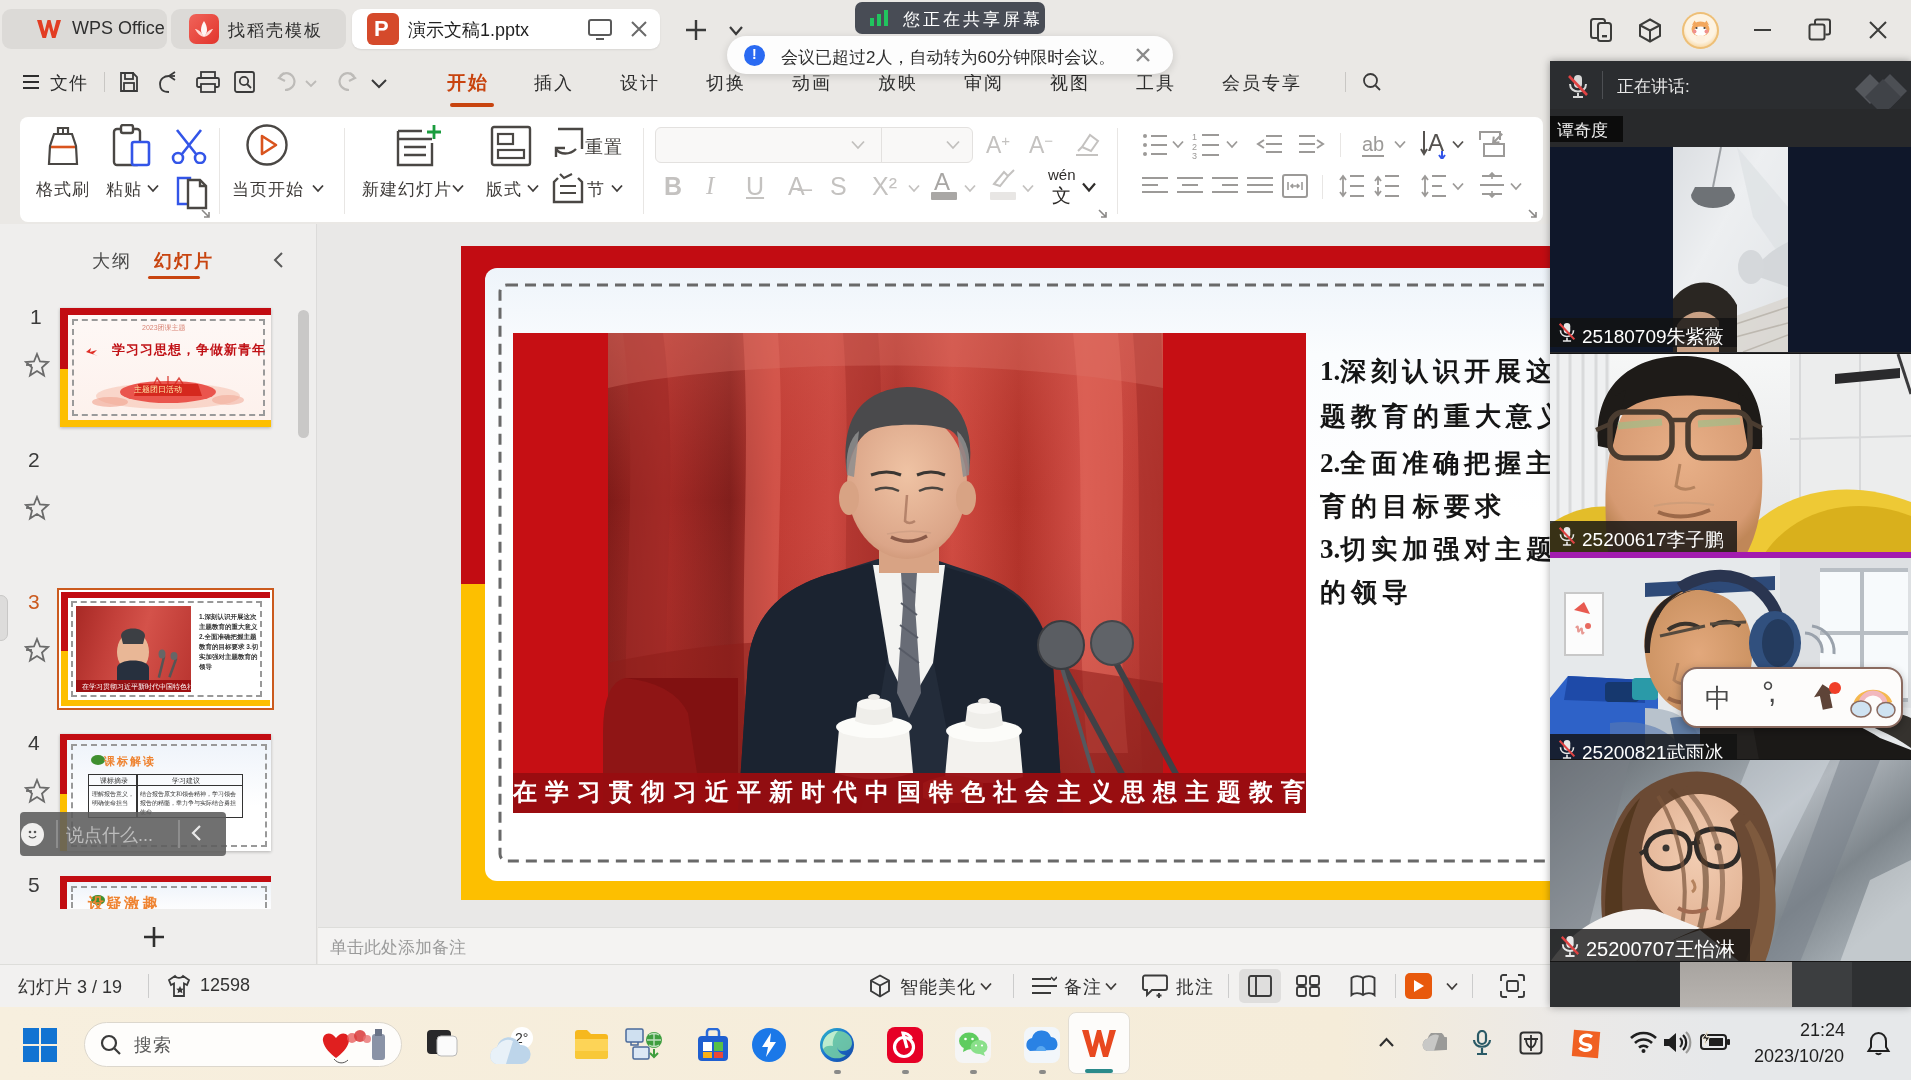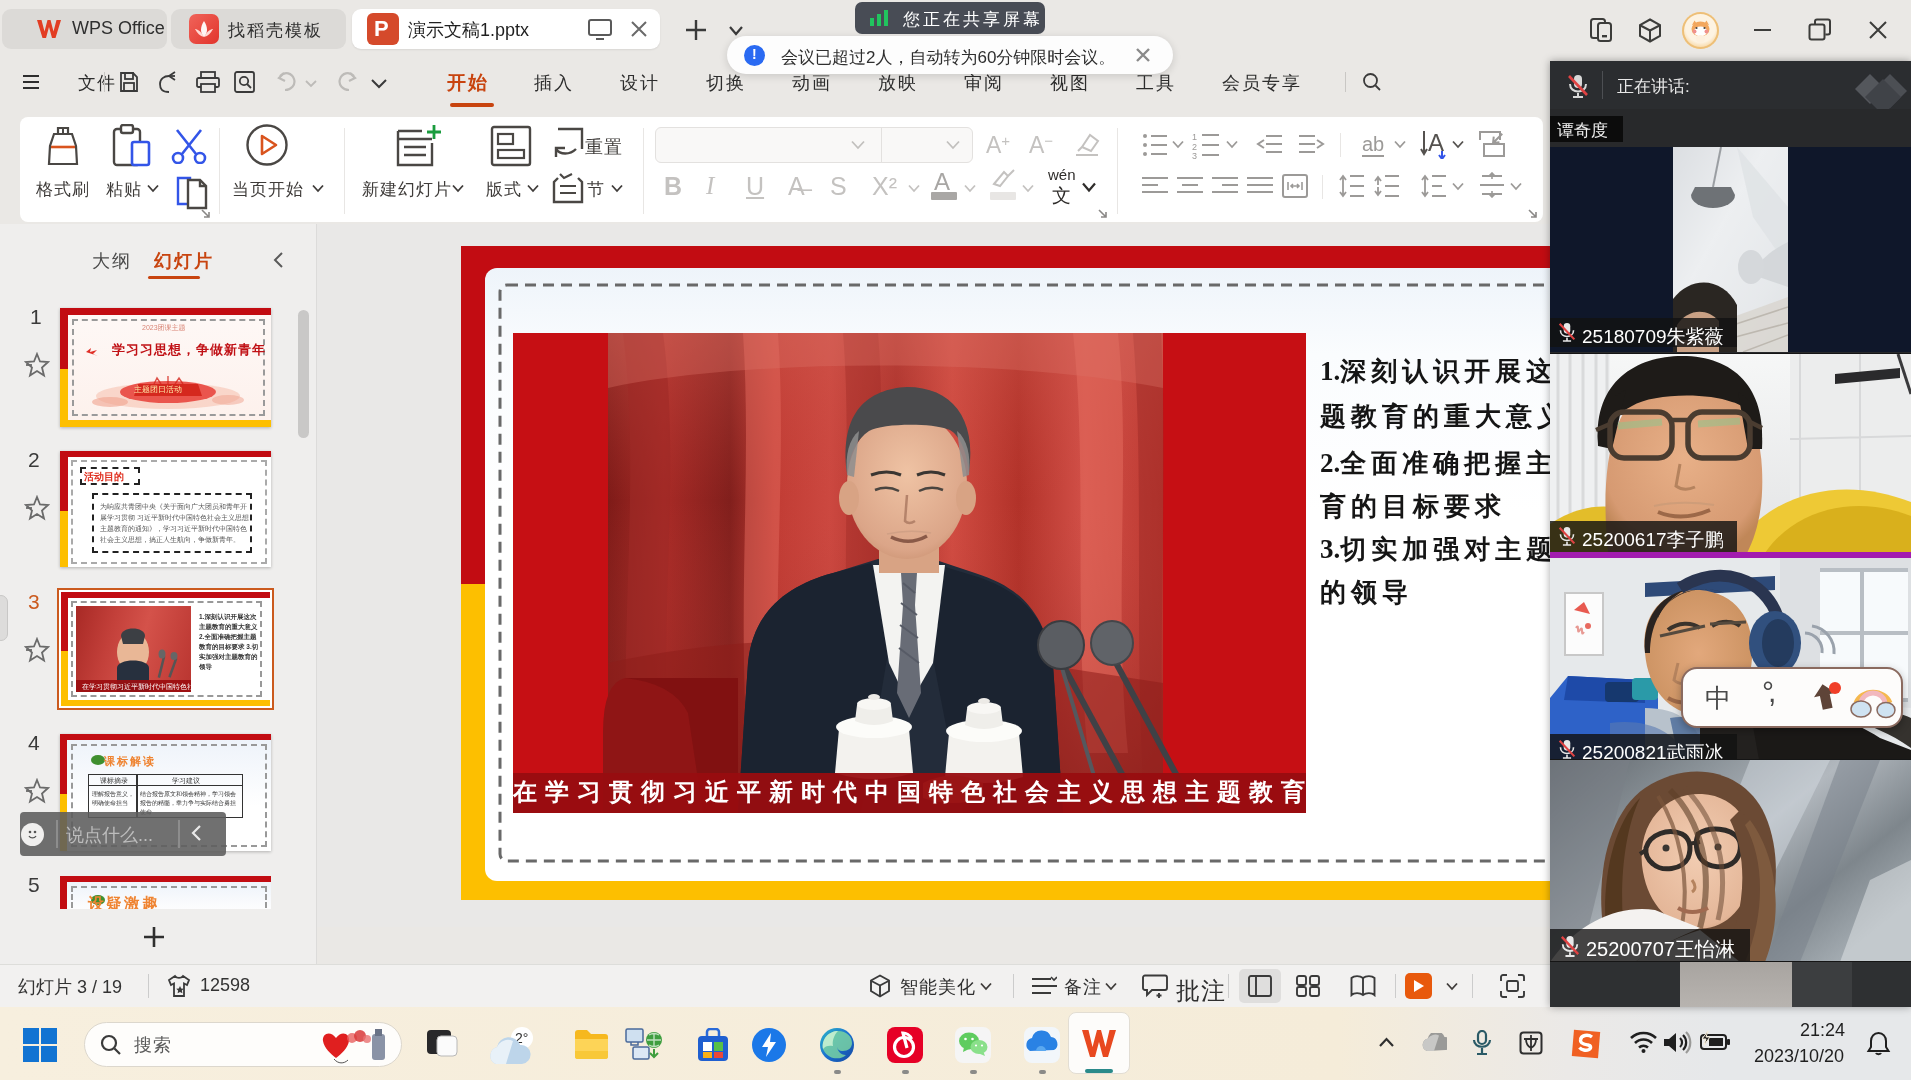--- a/index.html
+++ b/index.html
@@ -90,21 +90,21 @@
     <path d="M7 6 L7 3.5 A2 2 0 0 1 9 1.5 L20 1.5 A2 2 0 0 1 22 3.5 L22 14.5 A2 2 0 0 1 20 16.5 L17.3 16.5" fill="none" stroke="#3c3c3a" stroke-width="2"></path>
   </svg>
   <svg class="abs" style="left:1868px;top:20px;" width="20" height="20" viewBox="0 0 20 20">
     <path d="M2 2 L18 18 M18 2 L2 18" stroke="#3c3c3a" stroke-width="2"></path>
   </svg>
 
   <div class="abs" id="menurow" style="left:0;top:52px;width:1911px;height:60px;background:#eae8e5;"></div>
   <svg class="abs" style="left:22px;top:74px;" width="18" height="16" viewBox="0 0 18 16">
     <path d="M1 2 L17 2 M1 8 L17 8 M1 14 L17 14" stroke="#2d2d2d" stroke-width="2"></path>
   </svg>
-  <div class="abs tx" style="left:50px;top:71px;font-size:18px;color:#2d2d2d;letter-spacing:1px;margin-left:28px;">文件</div>
+  <div class="abs tx" style="left:50px;top:71px;font-size:18px;color:#2d2d2d;letter-spacing:1px;">文件</div>
   <div class="abs" style="left:104px;top:72px;width:1px;height:20px;background:#c9c7c4;"></div>
 
   <svg class="abs" style="left:118px;top:71px;" width="22" height="22" viewBox="0 0 22 22">
     <path d="M3 2 L15 2 L19 6 L19 20 L3 20 Z" fill="none" stroke="#3a3a3a" stroke-width="1.8"></path>
     <rect x="7" y="2" width="8" height="6" fill="none" stroke="#3a3a3a" stroke-width="1.8"></rect>
     <rect x="6" y="12" width="10" height="8" fill="none" stroke="#3a3a3a" stroke-width="1.8"></rect>
   </svg>
   <svg class="abs" style="left:158px;top:71px;" width="22" height="22" viewBox="0 0 22 22">
     <path d="M11 21 C4 21 2 18 2 13 C2 8 6 5 11 5" fill="none" stroke="#3a3a3a" stroke-width="1.8"></path>
     <path d="M8 5 L14 1 M8 5 L14 9" fill="none" stroke="#3a3a3a" stroke-width="1.8" transform="translate(3,0)"></path>
@@ -418,31 +418,20 @@
       <ellipse cx="88" cy="30" rx="72" ry="13" fill="#f6b9a5" opacity=".5"></ellipse>
       <ellipse cx="88" cy="26" rx="48" ry="11" fill="#e8473f" opacity=".9"></ellipse>
       <path d="M58 18 L118 18 L122 30 L54 30 Z" fill="#d5281e"></path>
       <ellipse cx="30" cy="36" rx="18" ry="5" fill="#f0a28e" opacity=".6"></ellipse>
       <ellipse cx="148" cy="34" rx="16" ry="5" fill="#f0a28e" opacity=".5"></ellipse>
       <path d="M74 18 L77 12 L81 18 M88 18 L88 10 M95 18 L99 12 L103 18" stroke="#d5281e" stroke-width="1.4" fill="none" opacity=".8"></path>
     </svg>
     <div class="abs tx" style="left:74px;top:76px;font-size:8px;color:#ffe9a8;">主题团日活动</div>
   </div>
 
-  <div class="abs" style="left:60px;top:451px;width:211px;height:116px;background:#ffffff;box-shadow:0 1px 3px rgba(0,0,0,.25);overflow:hidden;">
-    <div class="abs" style="left:0;top:0;width:8px;height:60px;background:#c20c12;"></div>
-    <div class="abs" style="left:0;top:60px;width:8px;height:56px;background:#fdbf00;"></div>
-    <div class="abs" style="left:0;top:0;width:211px;height:6px;background:#c20c12;"></div>
-    <div class="abs" style="left:8px;top:6px;width:203px;height:110px;background:#fff;"></div>
-    <div class="abs" style="left:11px;top:9px;width:196px;height:104px;border:2px dashed #aaa;"></div>
-    <div class="abs" style="left:20px;top:16px;width:60px;height:18px;border:2px dashed #222;"></div>
-    <div class="abs tx" style="left:24px;top:19px;font-size:10px;font-weight:bold;color:#e03020;">活动目的</div>
-    <div class="abs" style="left:32px;top:42px;width:160px;height:60px;border:2px dashed #222;"></div>
-    <div class="abs" style="left:40px;top:50px;width:150px;font-size:7px;line-height:11px;color:#555;">为响应共青团中央《关于面向广大团员和青年开展学习贯彻 习近平新时代中国特色社会主义思想主题教育的通知》，学习习近平新时代中国特色社会主义思想，搞正人生航向，争做新青年。</div>
-  </div>
 
   <div class="abs" style="left:57px;top:588px;width:217px;height:122px;border:2.5px solid #cb5a1e;background:#fff;"></div>
   <div class="abs" style="left:61px;top:592px;width:209px;height:114px;background:#fff;overflow:hidden;">
     <div class="abs" style="left:0;top:0;width:209px;height:114px;background:#fff;"></div>
     <div class="abs" style="left:0;top:0;width:7px;height:59px;background:#c20c12;"></div>
     <div class="abs" style="left:0;top:59px;width:7px;height:55px;background:#fdbf00;"></div>
     <div class="abs" style="left:0;top:0;width:209px;height:6px;background:#c20c12;"></div>
     <div class="abs" style="left:0;top:108px;width:209px;height:6px;background:#fdbf00;"></div>
     <div class="abs" style="left:10px;top:9px;width:191px;height:96px;border:2px dashed #999;"></div>
     <div class="abs" style="left:15px;top:14px;width:115px;height:86px;background:linear-gradient(105deg,#a82925 0%,#c3403a 30%,#d4524a 55%,#b93530 100%);"></div>
@@ -616,20 +605,23 @@
     <div class="abs" id="slidetext" style="left:859px;top:108px;width:240px;font-size:26px;color:#151515;font-weight:bold;">
       <div class="abs tx" style="left:0;top:0;"><b style="font-family:'Liberation Serif';font-size:27px;">1.</b><span style="letter-spacing:5px;">深刻认识开展这次主</span></div>
       <div class="abs tx" style="left:0;top:45px;letter-spacing:5px;">题教育的重大意义</div>
       <div class="abs tx" style="left:0;top:92px;"><b style="font-family:'Liberation Serif';font-size:27px;">2.</b><span style="letter-spacing:5px;">全面准确把握主题教</span></div>
       <div class="abs tx" style="left:0;top:135px;letter-spacing:5px;">育的目标要求</div>
       <div class="abs tx" style="left:0;top:178px;"><b style="font-family:'Liberation Serif';font-size:27px;">3.</b><span style="letter-spacing:5px;">切实加强对主题教育</span></div>
       <div class="abs tx" style="left:0;top:221px;letter-spacing:5px;">的领导</div>
     </div>
   </div>
 
+  <div class="abs" id="notes" style="left:318px;top:927px;width:1593px;height:37px;background:#f4f3f2;border-top:1px solid #ddddda;">
+    <div class="abs tx" style="left:12px;top:8px;font-size:17px;color:#9a9a9a;">单击此处添加备注</div>
+  </div>
 
   <div class="abs" id="statusbar" style="left:0;top:964px;width:1911px;height:43px;background:#f2f1f0;border-top:1px solid #ddddda;"></div>
   <div class="abs tx" style="left:18px;top:975px;font-size:18px;color:#333;">幻灯片 3 / 19</div>
   <div class="abs" style="left:148px;top:974px;width:1px;height:24px;background:#ccc;"></div>
   <svg class="abs" style="left:166px;top:974px;" width="26" height="24" viewBox="0 0 26 24">
     <path d="M9 2 L3 6 L5 11 L8 9.5 L8 22 L18 22 L18 9.5 L21 11 L23 6 L17 2 C15 4.5 11 4.5 9 2 Z" fill="none" stroke="#3a3a3a" stroke-width="1.8"></path>
     <path d="M14 12 l1.2 2.4 2.6.4-1.9 1.8.5 2.6-2.4-1.2-2.4 1.2.5-2.6-1.9-1.8 2.6-.4z" fill="#3a3a3a"></path>
   </svg>
   <div class="abs tx" style="left:200px;top:975px;font-size:18px;color:#333;">12598</div>
 
@@ -648,21 +640,21 @@
     <path d="M20 0 L23 3 L26 0" fill="none" stroke="#3a3a3a" stroke-width="1.6" transform="translate(0,1)"></path>
   </svg>
   <div class="abs tx" style="left:1064px;top:975px;font-size:18px;color:#2f2f2f;letter-spacing:1px;">备注</div>
   <svg class="abs" style="left:1105px;top:982px;" width="12" height="9" viewBox="0 0 12 9">
       <path d="M1 1.5 L6 7 L11 1.5" fill="none" stroke="#3f3c3a" stroke-width="1.8"></path>
     </svg>
   <svg class="abs" style="left:1142px;top:974px;" width="26" height="24" viewBox="0 0 26 24">
     <path d="M3 1.5 L23 1.5 A2 2 0 0 1 25 3.5 L25 14 A2 2 0 0 1 23 16 L10 16 L5 21 L5 16 L3 16 A2 2 0 0 1 1 14 L1 3.5 A2 2 0 0 1 3 1.5 Z" fill="none" stroke="#3a3a3a" stroke-width="1.9"></path>
     <path d="M17 19 L17 24 M14.5 21.5 L19.5 21.5" stroke="#3a3a3a" stroke-width="1.9"></path>
   </svg>
-  <div class="abs tx" style="left:1176px;top:975px;font-size:24px;color:#2f2f2f;letter-spacing:1px;">批注</div>
+  <div class="abs tx" style="left:1176px;top:975px;font-size:18px;color:#2f2f2f;letter-spacing:1px;">批注</div>
   <div class="abs" style="left:1228px;top:974px;width:1px;height:24px;background:#ccc;"></div>
   <div class="abs" style="left:1239px;top:969px;width:42px;height:34px;background:#dfdedd;border-radius:5px;"></div>
   <svg class="abs" style="left:1248px;top:975px;" width="24" height="22" viewBox="0 0 24 22">
     <rect x="1" y="1" width="22" height="20" rx="2" fill="none" stroke="#3a3a3a" stroke-width="1.9"></rect>
     <path d="M8 1 L8 21" stroke="#3a3a3a" stroke-width="1.9"></path>
   </svg>
   <svg class="abs" style="left:1296px;top:975px;" width="24" height="22" viewBox="0 0 24 22">
     <rect x="1" y="1" width="9" height="9" rx="2" fill="none" stroke="#3a3a3a" stroke-width="1.9"></rect>
     <rect x="14" y="1" width="9" height="9" rx="2" fill="none" stroke="#3a3a3a" stroke-width="1.9"></rect>
     <rect x="1" y="12" width="9" height="9" rx="2" fill="none" stroke="#3a3a3a" stroke-width="1.9"></rect>

